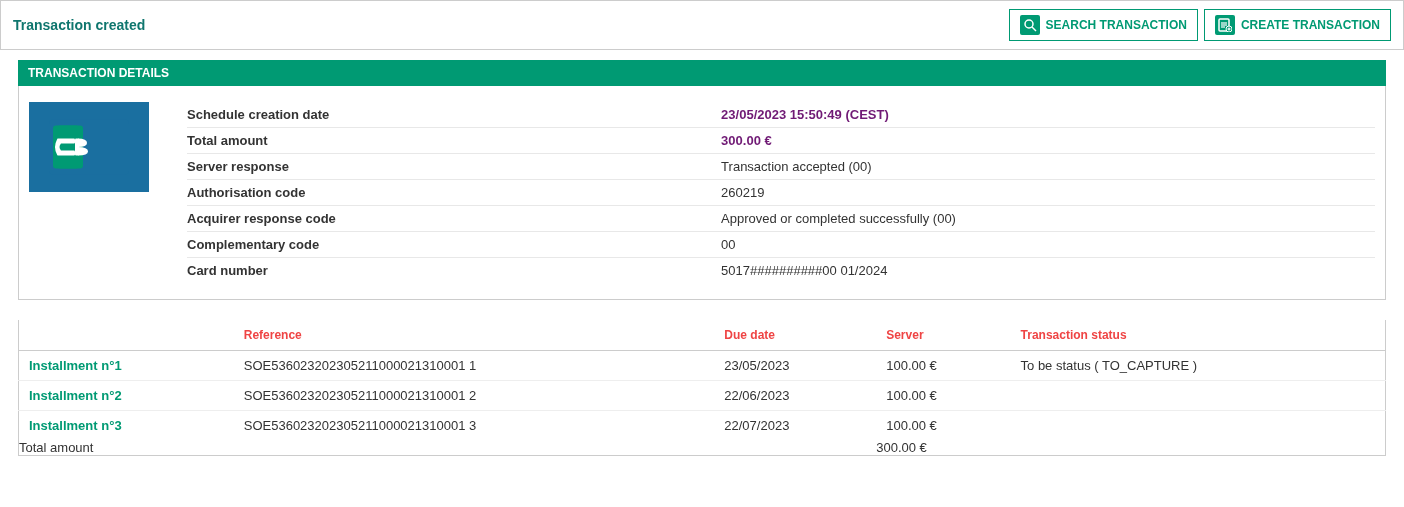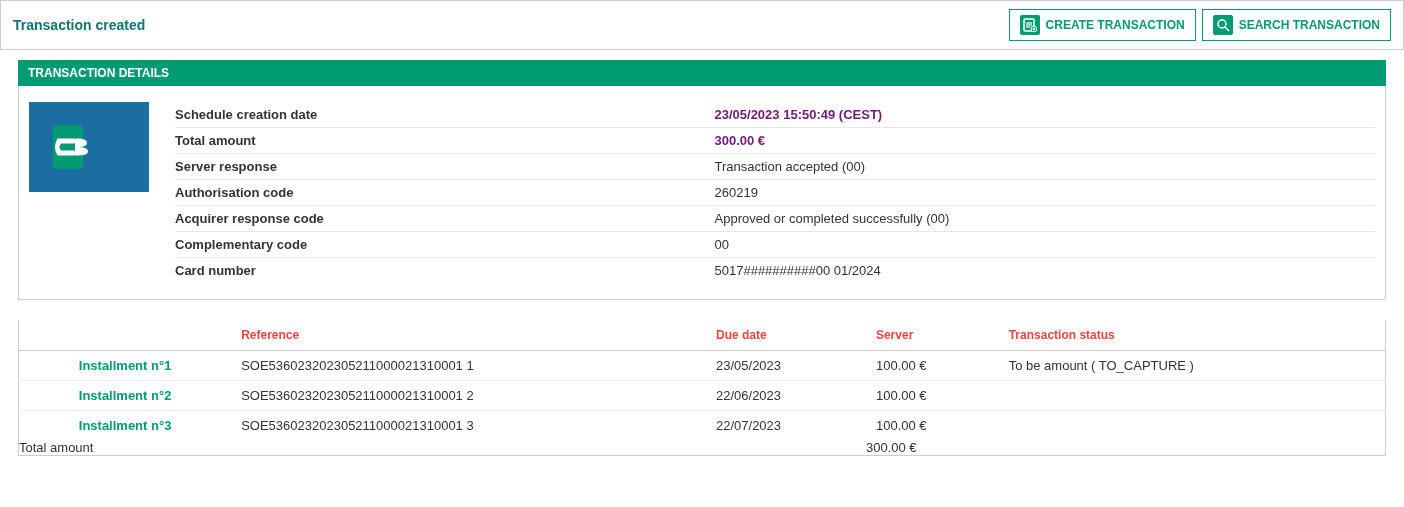--- a/index.html
+++ b/index.html
@@ -62,21 +62,21 @@
       padding: 6px 10px;
       margin-bottom: 0;
     }
 
     
     .transaction-details {
       border: 1px solid #ccc;
       border-top: none;
       display: flex;
       padding: 16px 10px;
-      gap: 16px;
+      gap: 28px;
     }
     .logo-box {
       width: 120px;
       min-width: 120px;
       height: 90px;
       background: #1a6fa0;
       display: flex;
       align-items: center;
       justify-content: center;
       margin-right: 10px;
@@ -138,54 +138,53 @@
     .schedule-table tbody tr:last-child {
       border-bottom: none;
     }
     .schedule-table tbody td {
       padding: 7px 10px;
       font-size: 13px;
     }
     .schedule-table tbody td.installment-label {
       color: #009a73;
       font-weight: bold;
-      text-align: center;
     }
     .schedule-table tbody td.amount-val {
       color: #333;
     }
   </style>
 </head>
 <body>
 
 <div class="header">
   <span class="header-title">Transaction created</span>
   <div class="header-buttons">
+    <button class="header-btn">
+      <span class="btn-icon">
+        <svg width="14" height="14" viewBox="0 0 14 14" fill="none">
+          <circle cx="6" cy="6" r="4" stroke="white" stroke-width="1.5" fill="none"></circle>
+          <line x1="9" y1="9" x2="13" y2="13" stroke="white" stroke-width="1.5"></line>
+        </svg>
+      </span>
+      <span>SEARCH TRANSACTION</span>
+    </button>
     <button class="header-btn">
       <span class="btn-icon">
         <svg width="14" height="14" viewBox="0 0 14 14" fill="none">
           <rect x="1" y="1" width="10" height="12" rx="1" stroke="white" stroke-width="1.5" fill="none"></rect>
           <line x1="3" y1="5" x2="9" y2="5" stroke="white" stroke-width="1.2"></line>
           <line x1="3" y1="7" x2="9" y2="7" stroke="white" stroke-width="1.2"></line>
           <line x1="3" y1="9" x2="7" y2="9" stroke="white" stroke-width="1.2"></line>
           <circle cx="11" cy="11" r="3" fill="#009a73" stroke="white" stroke-width="1"></circle>
           <line x1="11" y1="9.5" x2="11" y2="12.5" stroke="white" stroke-width="1.2"></line>
           <line x1="9.5" y1="11" x2="12.5" y2="11" stroke="white" stroke-width="1.2"></line>
         </svg>
       </span>
       <span>CREATE TRANSACTION</span>
-    </button>
-    <button class="header-btn">
-      <span class="btn-icon">
-        <svg width="14" height="14" viewBox="0 0 14 14" fill="none">
-          <circle cx="6" cy="6" r="4" stroke="white" stroke-width="1.5" fill="none"></circle>
-          <line x1="9" y1="9" x2="13" y2="13" stroke="white" stroke-width="1.5"></line>
-        </svg>
-      </span>
-      <span>SEARCH TRANSACTION</span>
     </button>
   </div>
 </div>
 
 <div class="main">
 
   <div class="section-header">TRANSACTION DETAILS</div>
   <div class="transaction-details">
 
     <div class="logo-box">
@@ -249,21 +248,21 @@
           <th>Server</th>
           <th>Transaction status</th>
         </tr>
       </thead>
       <tbody id="schedule-tbody">
       <tr>
             <td class="installment-label">Installment n°1</td>
             <td>SOE536023202305211000021310001 1</td>
             <td>23/05/2023</td>
             <td class="amount-val">100.00 €</td>
-            <td>To be amount ( TO_CAPTURE )</td>
+            <td>To be status ( TO_CAPTURE )</td>
           </tr>
           <tr>
             <td class="installment-label">Installment n°2</td>
             <td>SOE536023202305211000021310001 2</td>
             <td>22/06/2023</td>
             <td class="amount-val">100.00 €</td>
             <td></td>
           </tr>
           <tr>
             <td class="installment-label">Installment n°3</td>

